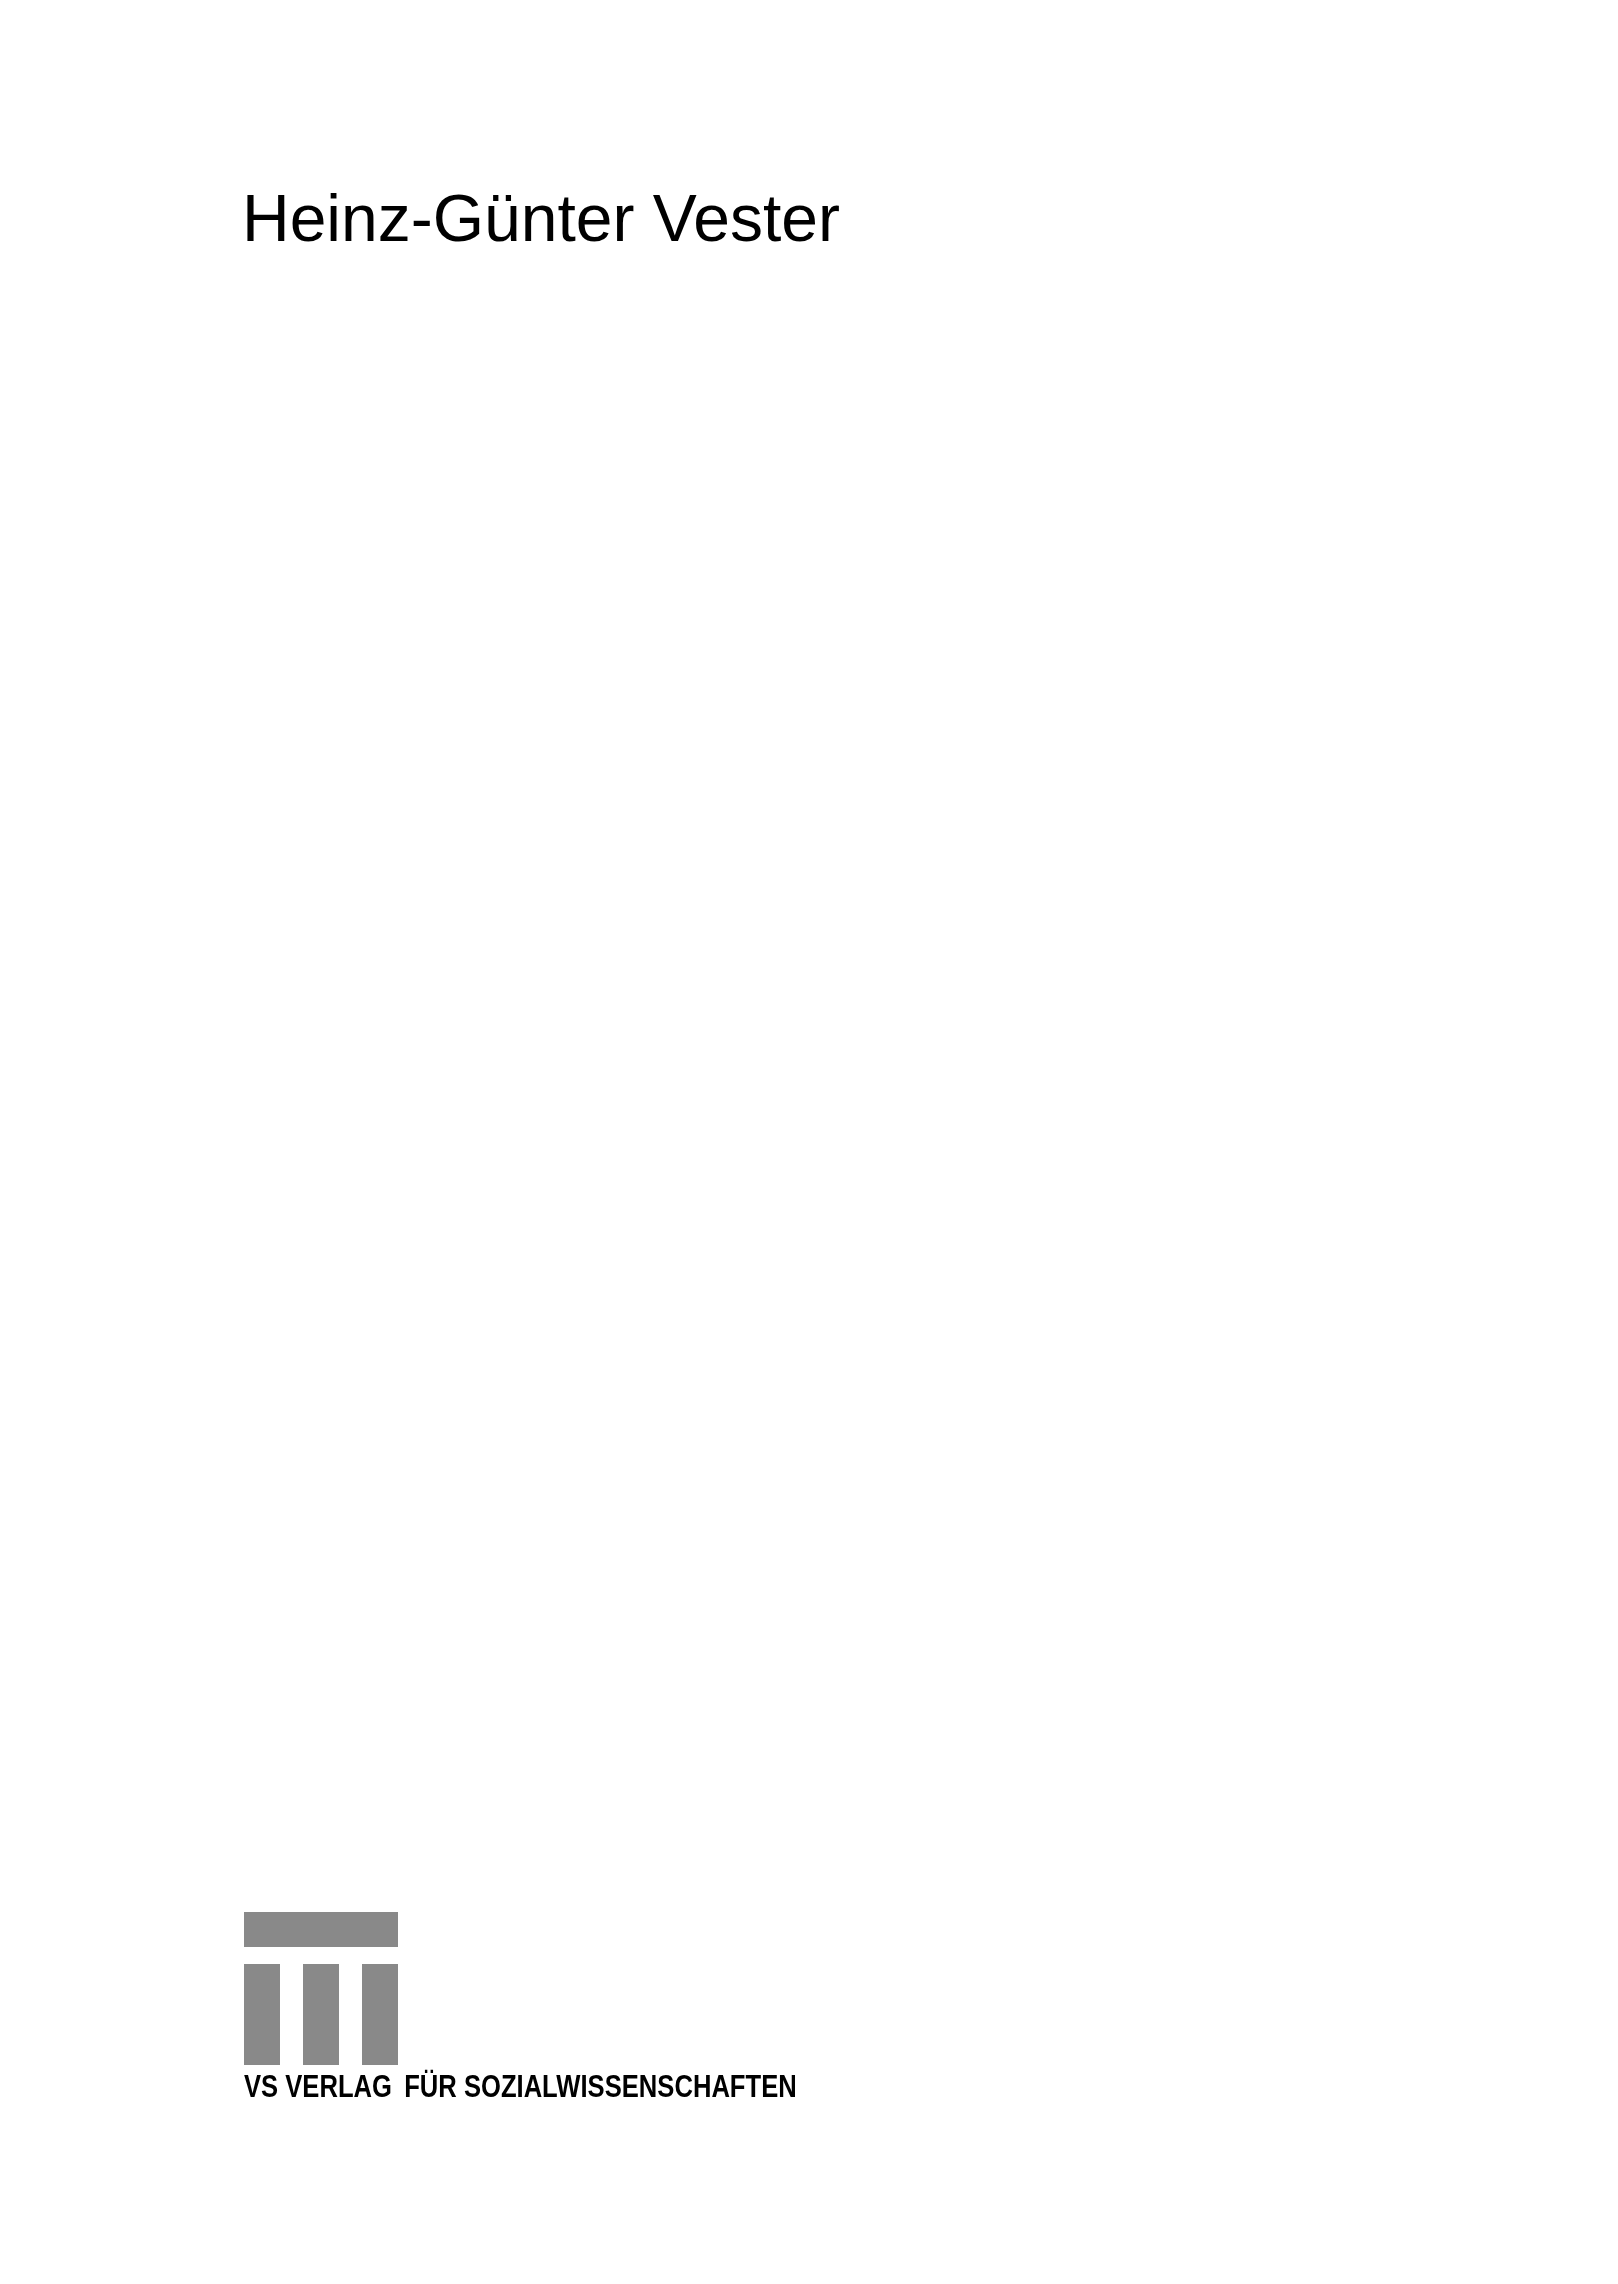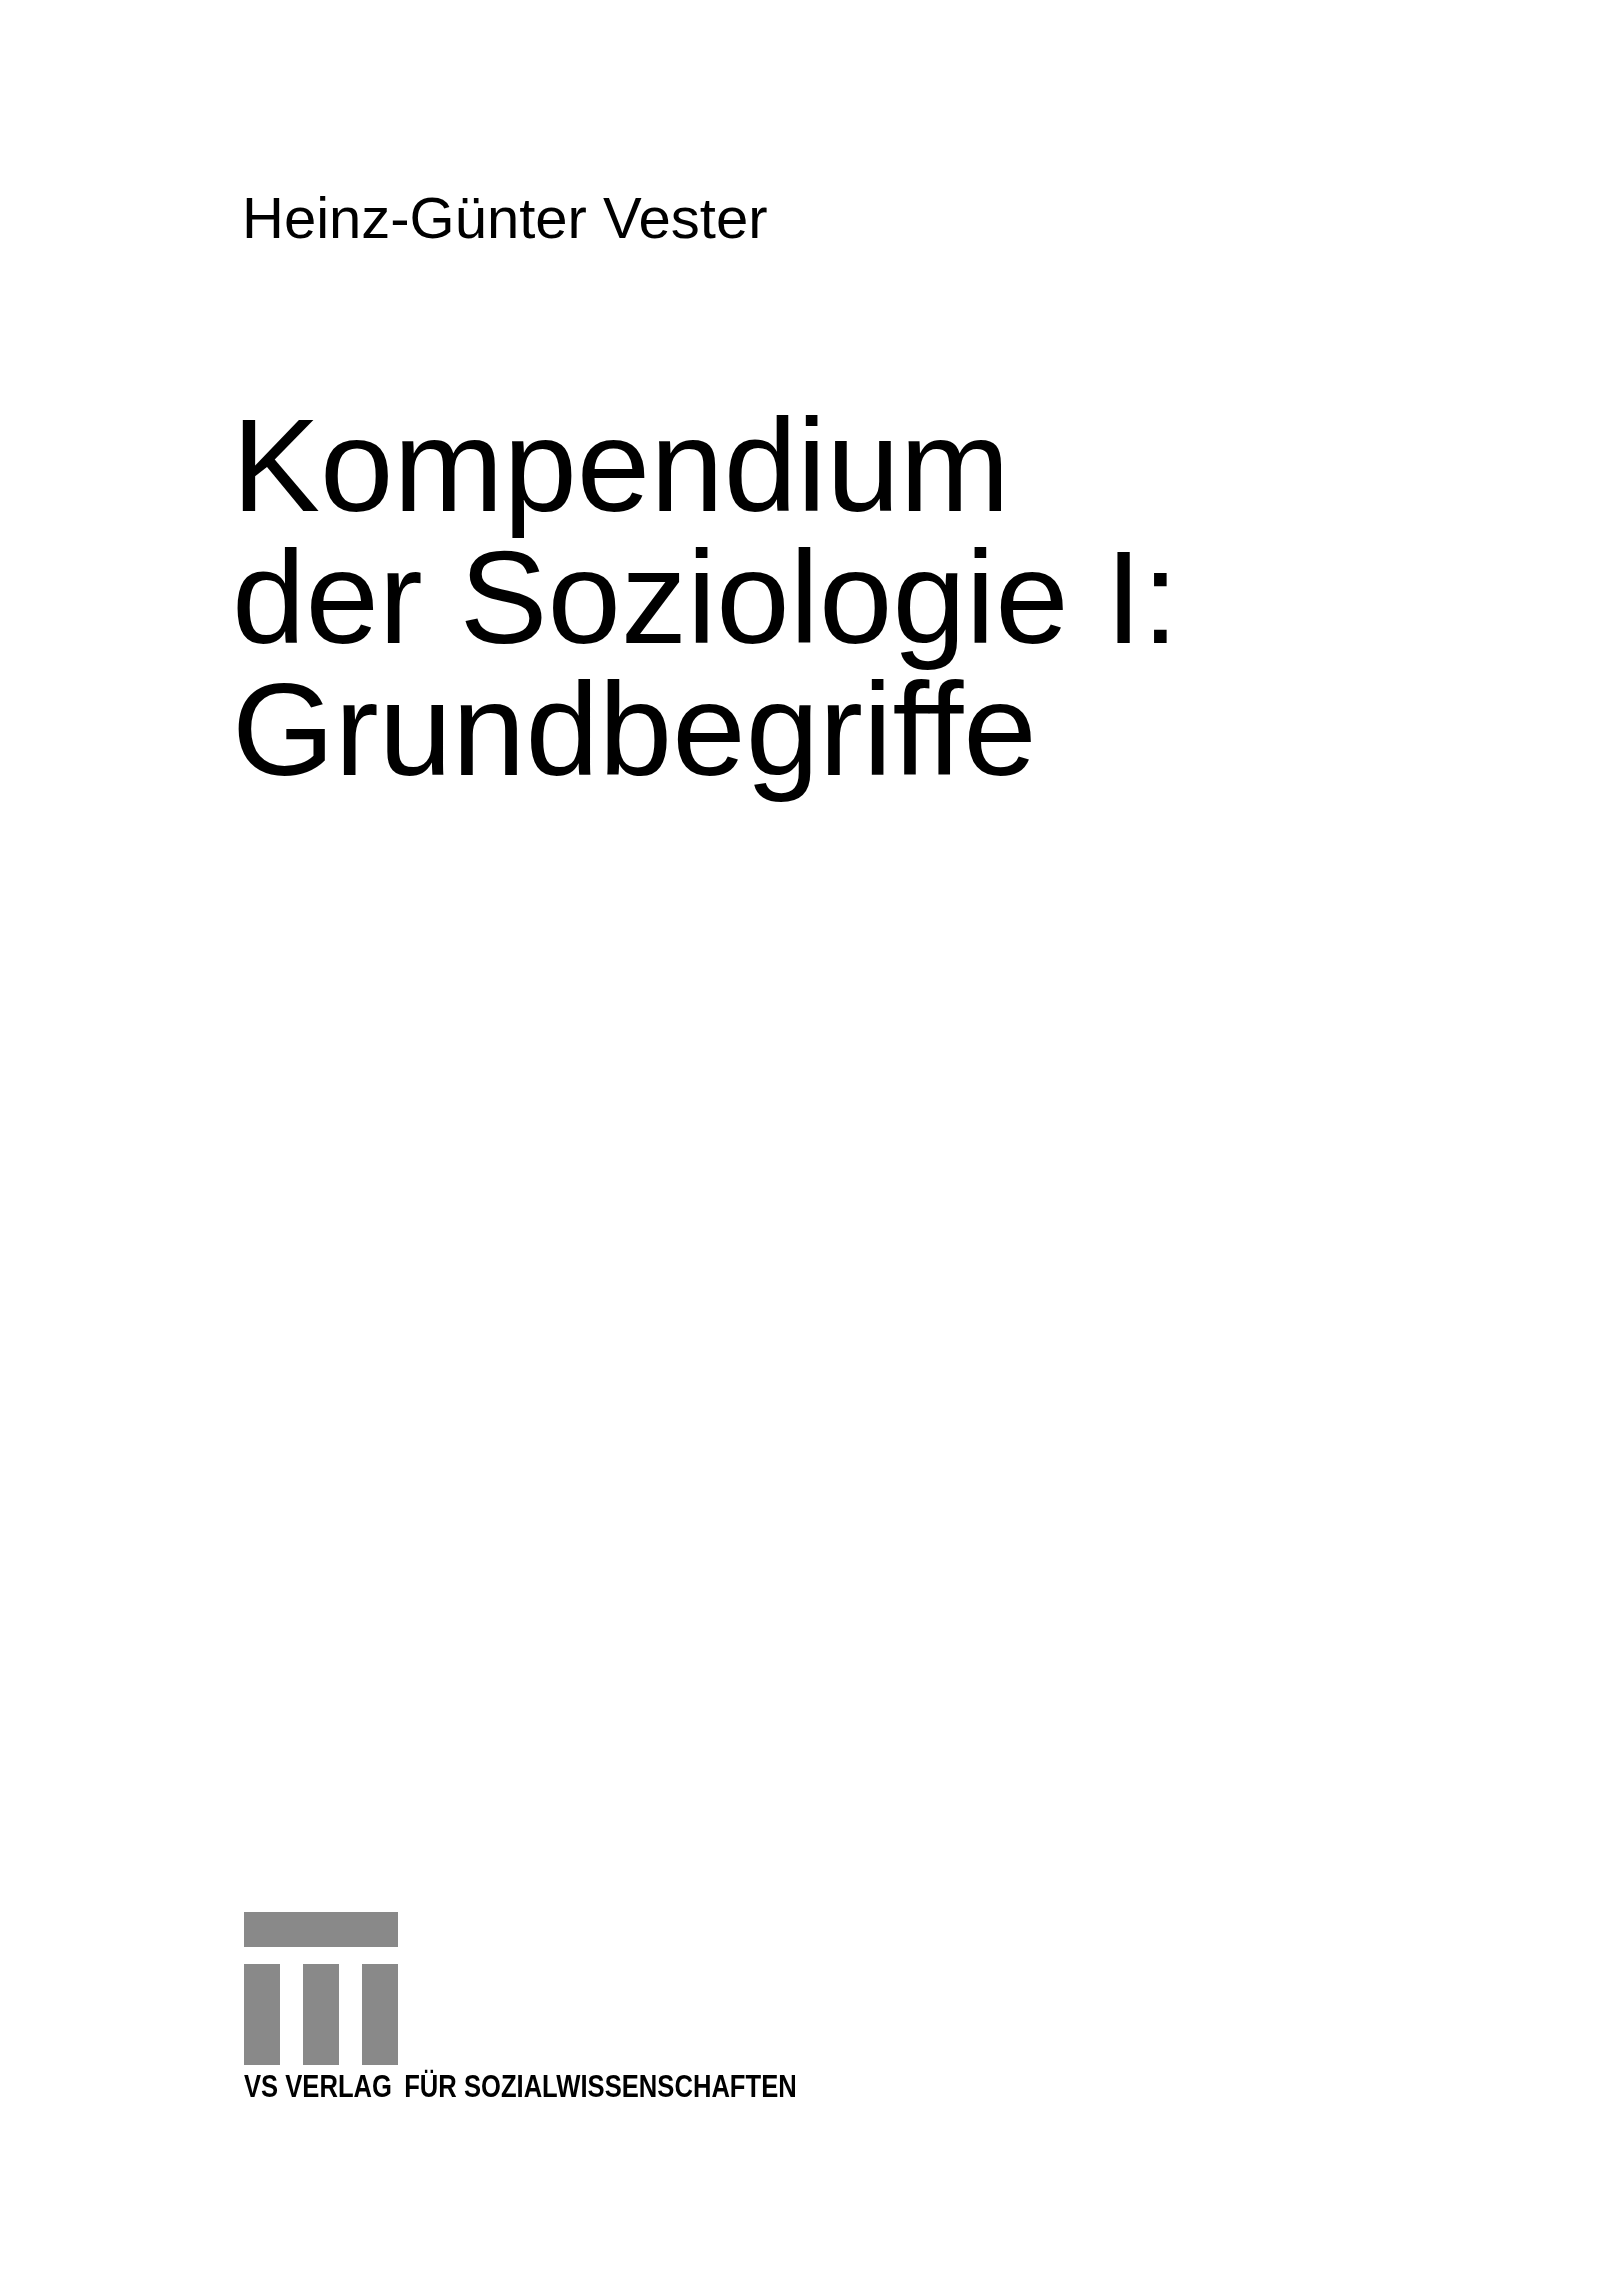--- a/index.html
+++ b/index.html
@@ -12,21 +12,21 @@
     color: #000000;
     font-family: "Liberation Sans", sans-serif;
     overflow: hidden;
   }
 
   
   .author {
     position: absolute;
     left: 242px;
     top: 185px;
-    font-size: 58px;
+    font-size: 66px;
     line-height: 66px;
     font-weight: 400;
     white-space: nowrap;
     letter-spacing: 0;
   }
 
   
   .title {
     position: absolute;
     left: 232px;
@@ -74,25 +74,20 @@
   }
   .publisher-name .part2 { margin-left: 6.4px; }
 </style>
 </head>
 <body>
 
 <div class="page">
 
   <div class="author">Heinz-Günter Vester</div>
 
-  <h1 class="title">
-    <span class="title-line">Kompendium</span>
-    <span class="title-line">der Soziologie I:</span>
-    <span class="title-line">Grundbegriffe</span>
-  </h1>
 
   <div>
     <div>
       <div class="logo-bar"></div>
       <div class="logo-col c1"></div>
       <div class="logo-col c2"></div>
       <div class="logo-col c3"></div>
     </div>
 
     <div class="publisher-name">

